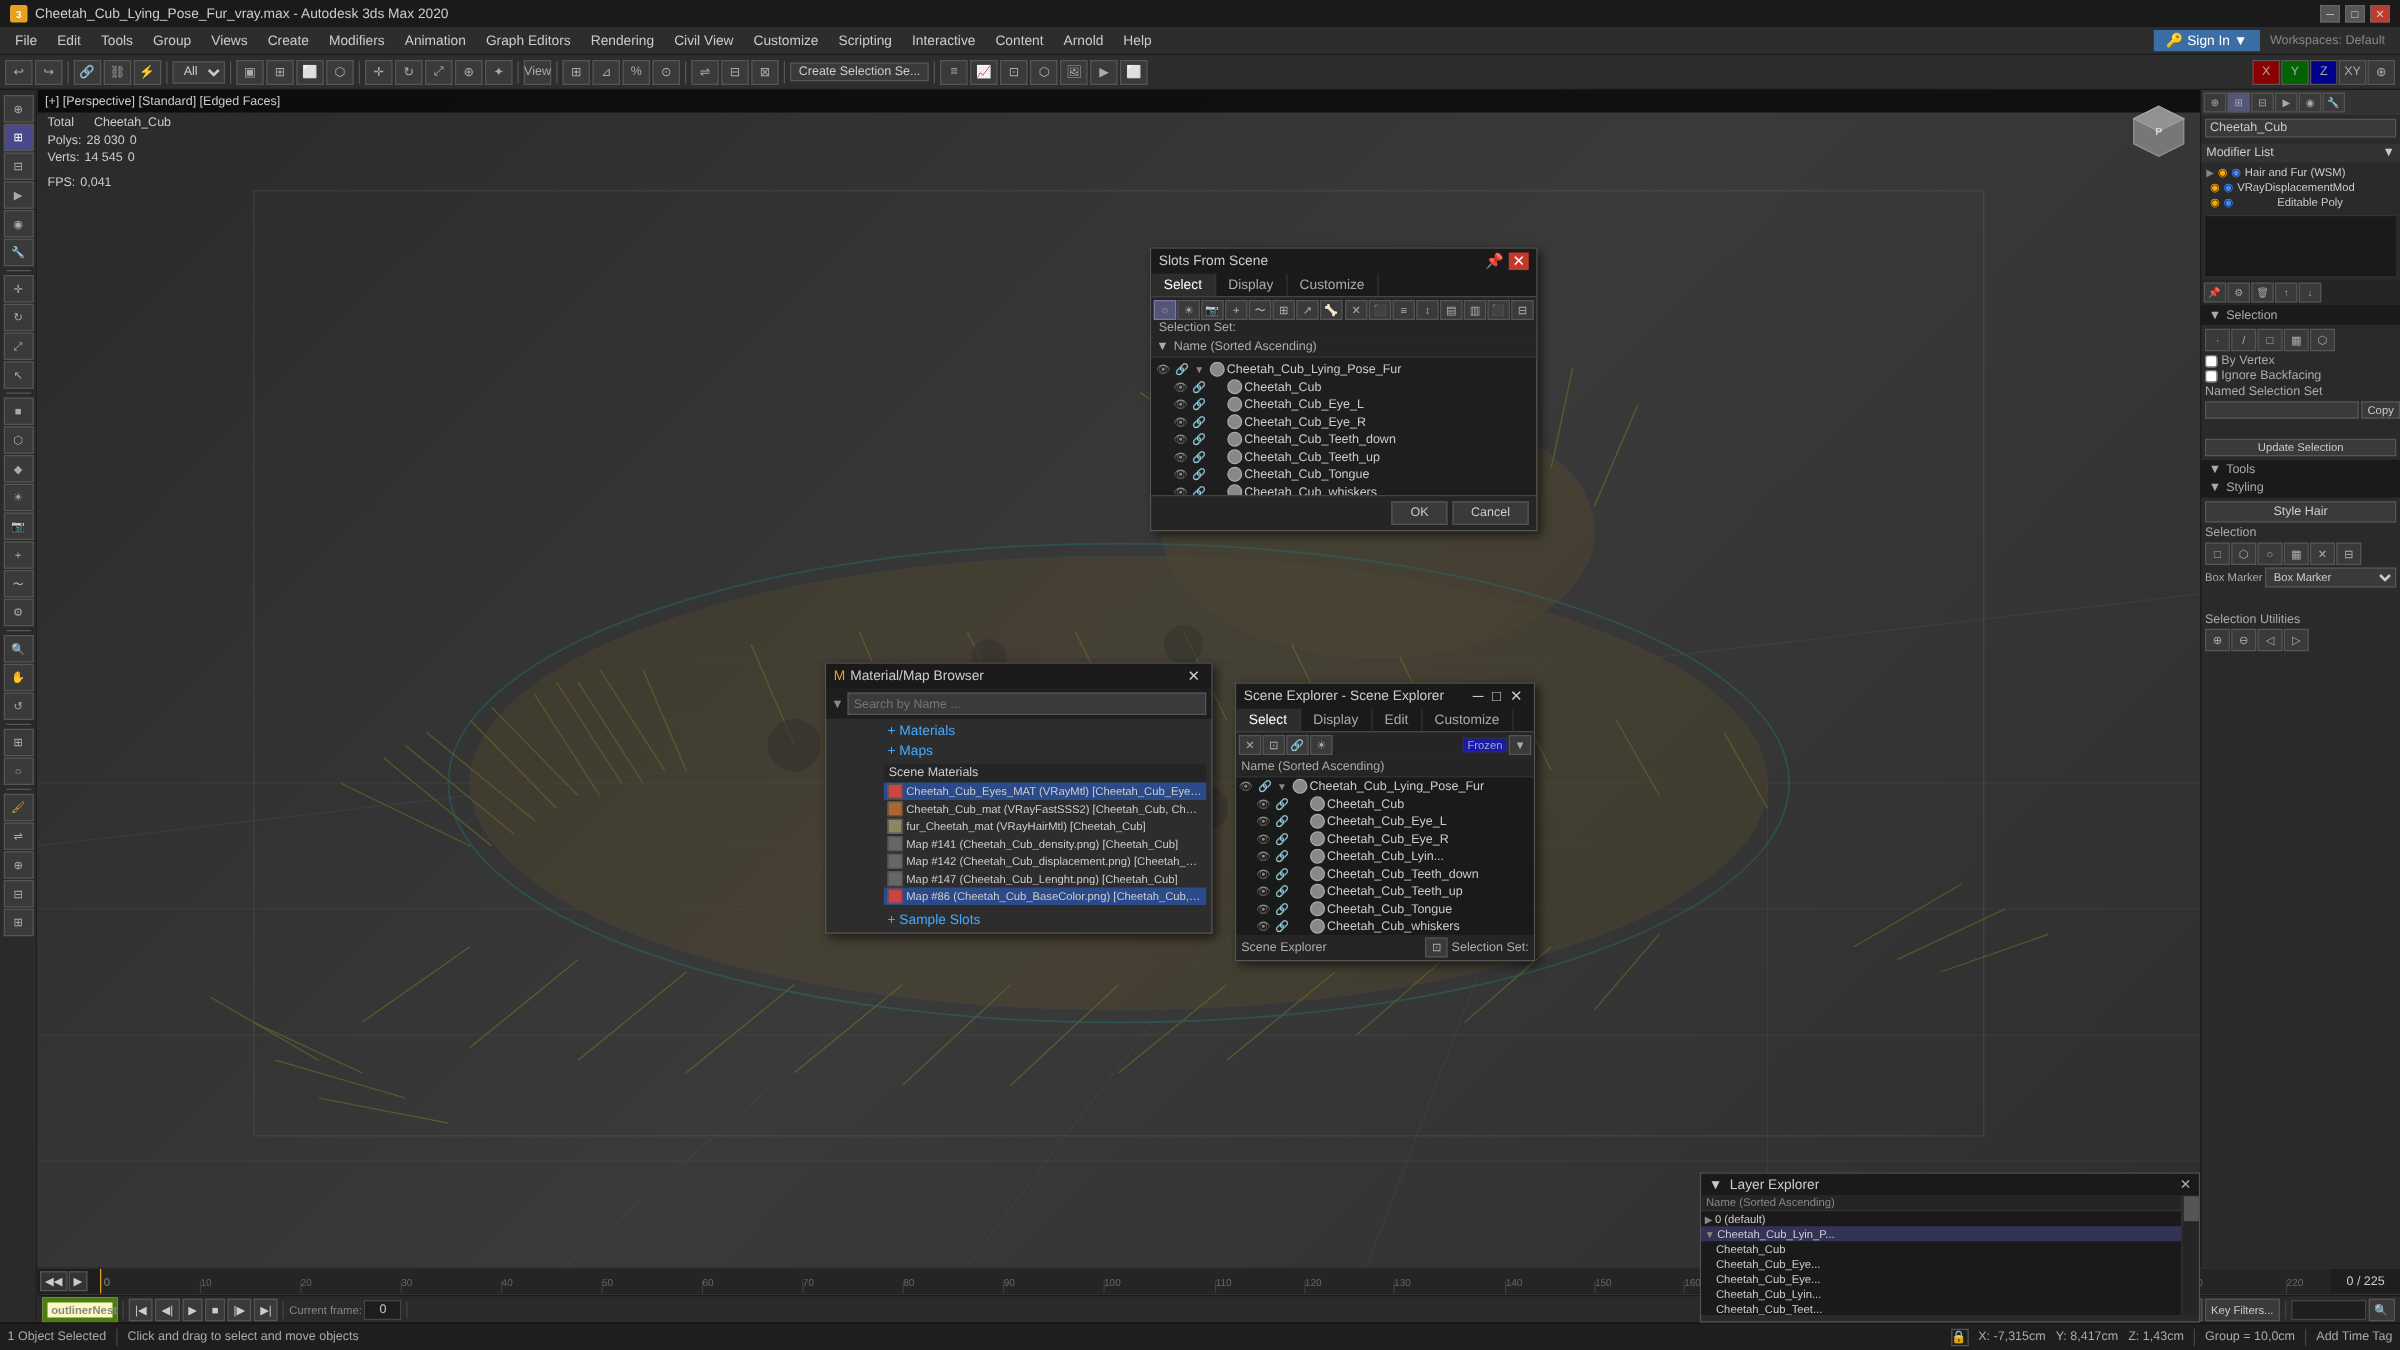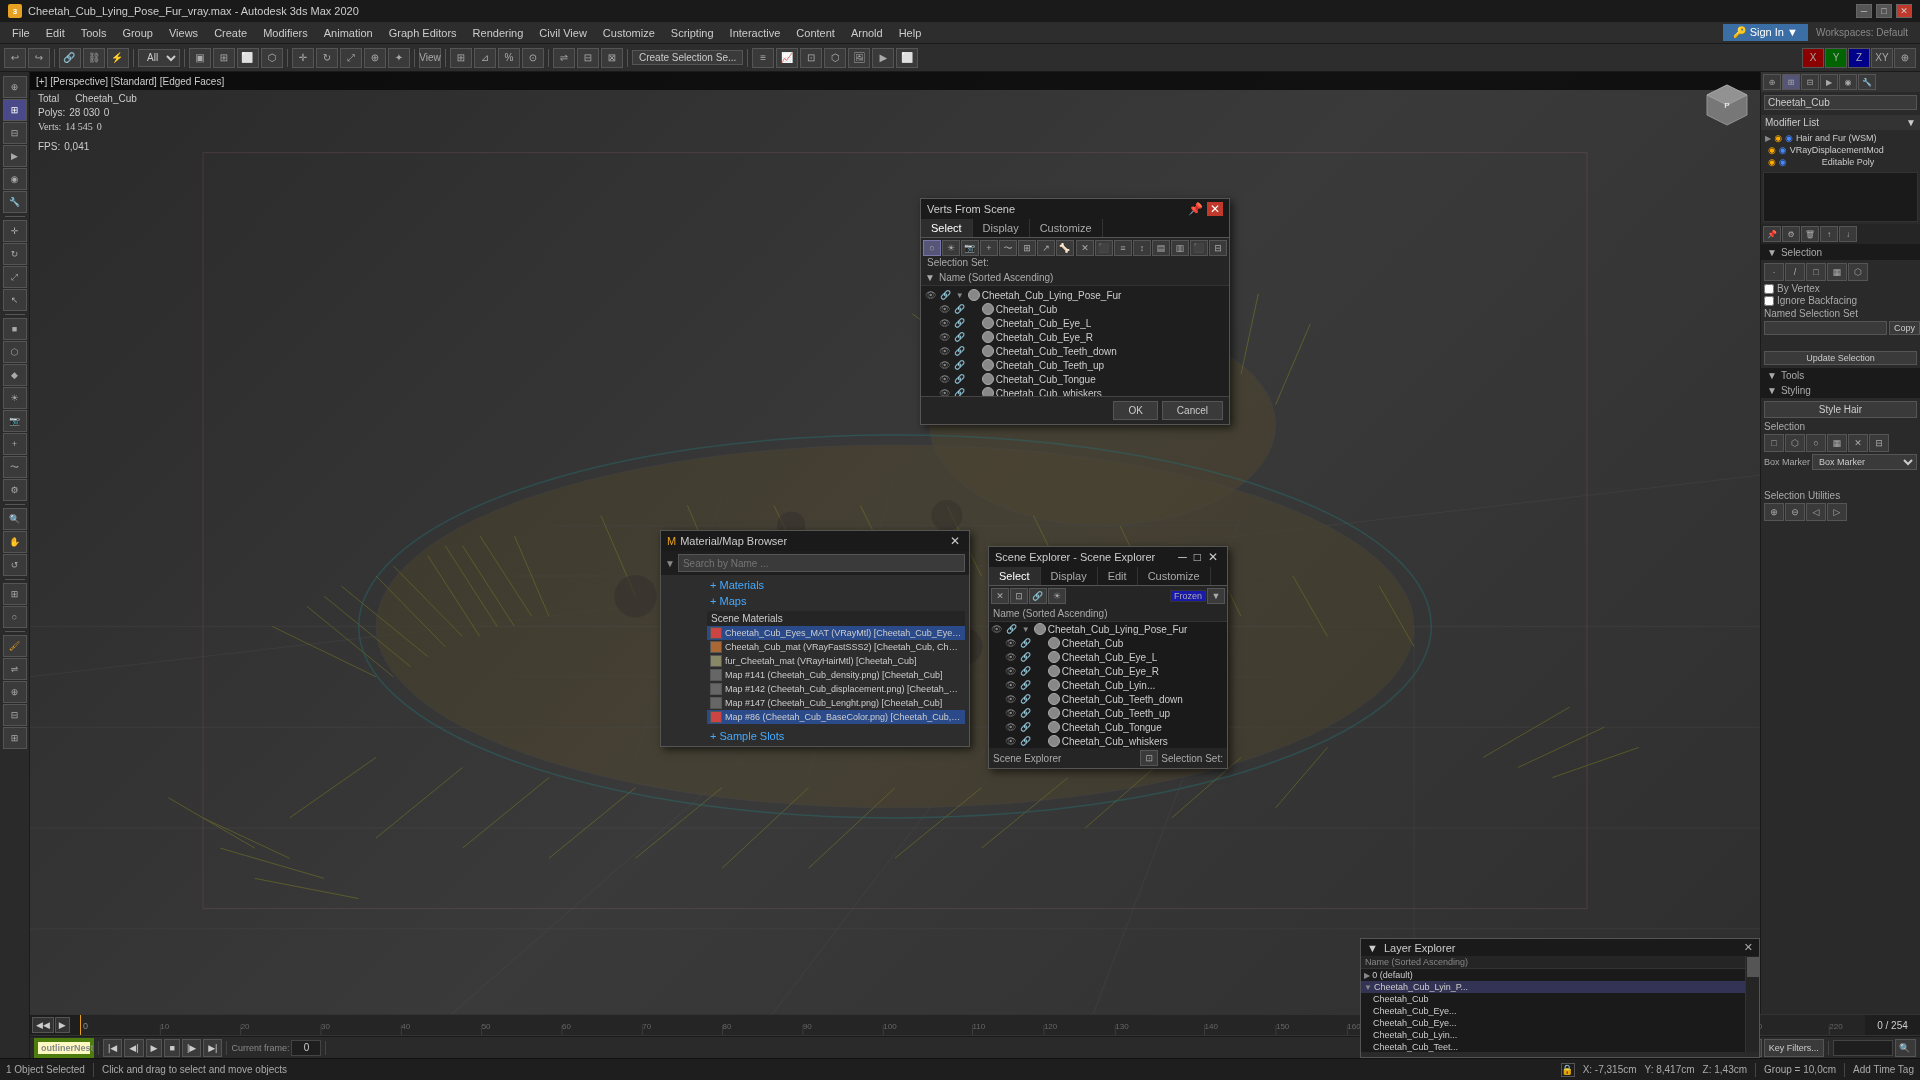--- a/index.html
+++ b/index.html
@@ -269,21 +269,21 @@
     <div style="position:absolute;top:20px;left:8px;z-index:10;font-size:10px;color:#ccc;line-height:14px;">
       <div style="display:flex;gap:16px;">
         <span>Total</span>
         <span>Cheetah_Cub</span>
       </div>
       <div style="display:flex;gap:4px;">
         <span>Polys:</span>
         <span>28 030</span>
         <span>0</span>
       </div>
-      <div style="display:flex;gap:4px;font-family:Liberation Serif, serif;">
+      <div style="display:flex;gap:4px;">
         <span>Verts:</span>
         <span>14 545</span>
         <span>0</span>
       </div>
       <div style="display:flex;gap:4px;margin-top:6px;">
         <span>FPS:</span>
         <span>0,041</span>
       </div>
     </div>
 
@@ -539,21 +539,21 @@
         <div class="sel-icon">⊖</div>
         <div class="sel-icon">◁</div>
         <div class="sel-icon">▷</div>
       </div>
     </div>
   </div>
 </div>
 
 <div class="dialog" style="left:920px;top:198px;width:310px;">
   <div class="dialog-title">
-    <span>Verts From Scene</span>
+    <span>Slots From Scene</span>
     <div style="display:flex;gap:1px;">
       <button class="dialog-close">📌</button>
       <button class="dialog-close" style="background:#c0392b;color:#fff;">✕</button>
     </div>
   </div>
   <div class="dialog-tabs">
     <div class="dtab active">Select</div>
     <div class="dtab">Display</div>
     <div class="dtab">Customize</div>
   </div>
@@ -912,21 +912,21 @@
       <text x="84.5%" y="14" font-size="8" fill="#666">190</text>
       <line x1="89%" y1="50%" x2="89%" y2="100%" stroke="#555" stroke-width="0.5"></line>
       <text x="89%" y="14" font-size="8" fill="#666">200</text>
       <line x1="93.5%" y1="50%" x2="93.5%" y2="100%" stroke="#555" stroke-width="0.5"></line>
       <text x="93.5%" y="14" font-size="8" fill="#666">210</text>
       <line x1="98%" y1="50%" x2="98%" y2="100%" stroke="#555" stroke-width="0.5"></line>
       <text x="98%" y="14" font-size="8" fill="#666">220</text>
     </svg>
   </div>
 
-  <div style="width:55px;padding:0 3px;font-size:10px;color:#ccc;flex-shrink:0;text-align:center;">0 / 254</div>
+  <div style="width:55px;padding:0 3px;font-size:10px;color:#ccc;flex-shrink:0;text-align:center;">0 / 225</div>
 </div>
 
 <div style="position:absolute;bottom:22px;left:30px;right:0;height:22px;background:#2a2a2a;border-top:1px solid #1a1a1a;display:flex;align-items:center;gap:2px;padding:0 4px;">
 
   <div style="width:60px;font-size:9px;color:#888;background:#fef9c3;border:4px solid #4d7c0f;padding:1px 3px;cursor:pointer;font-weight:bold;">outlinerNest</div>
   <div class="bc-separator"></div>
 
   <button class="bc-btn" style="font-size:9px;">|◀</button>
   <button class="bc-btn" style="font-size:9px;">◀|</button>
   <button class="bc-btn" style="font-size:9px;">▶</button>

